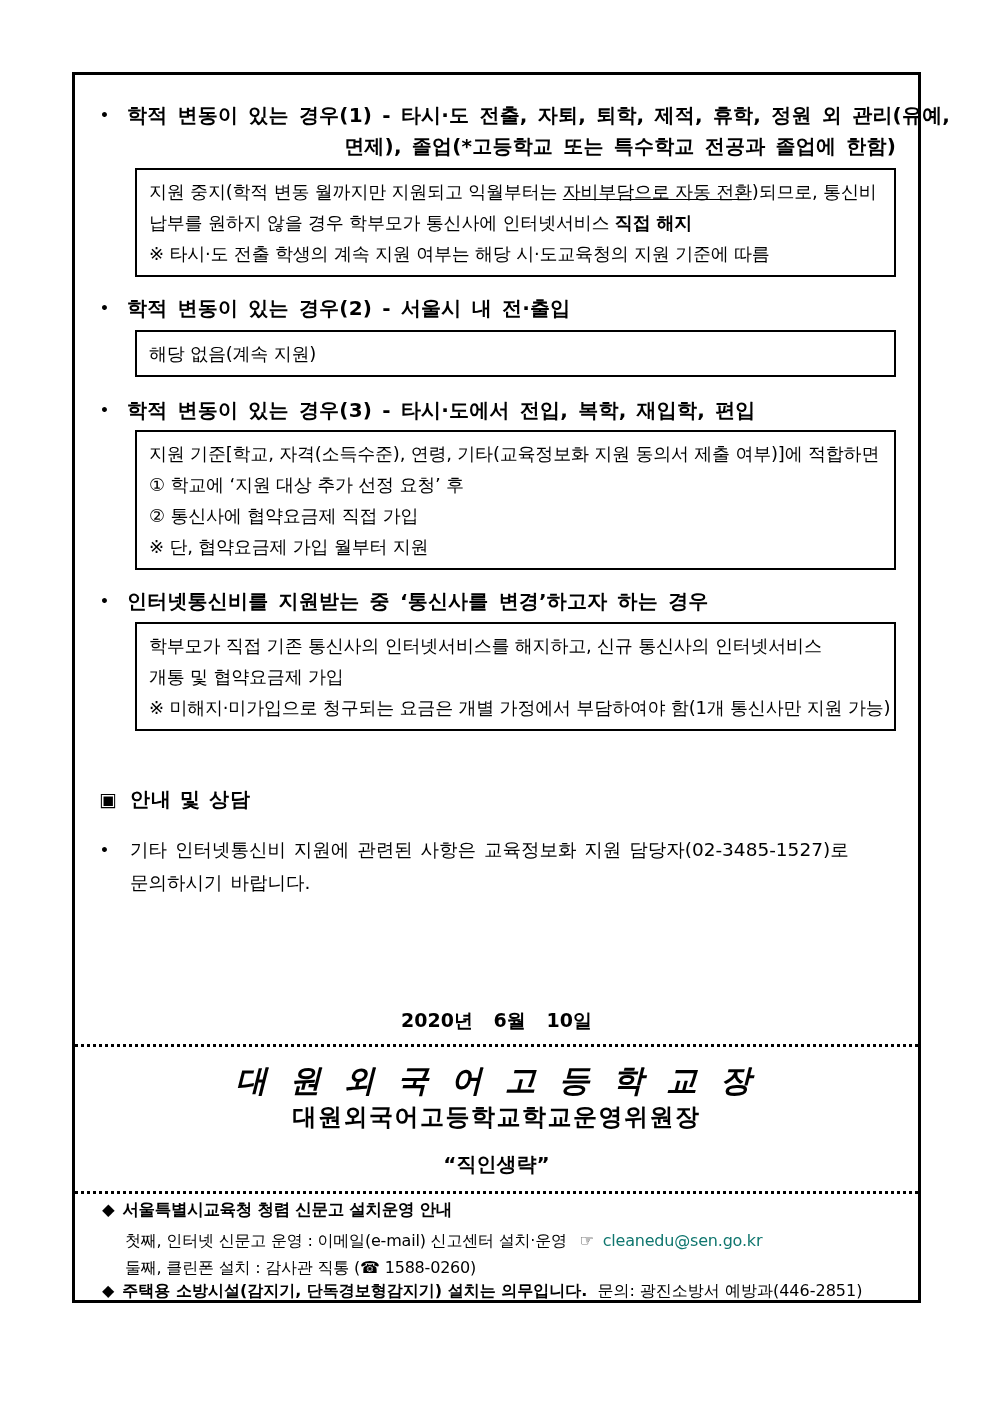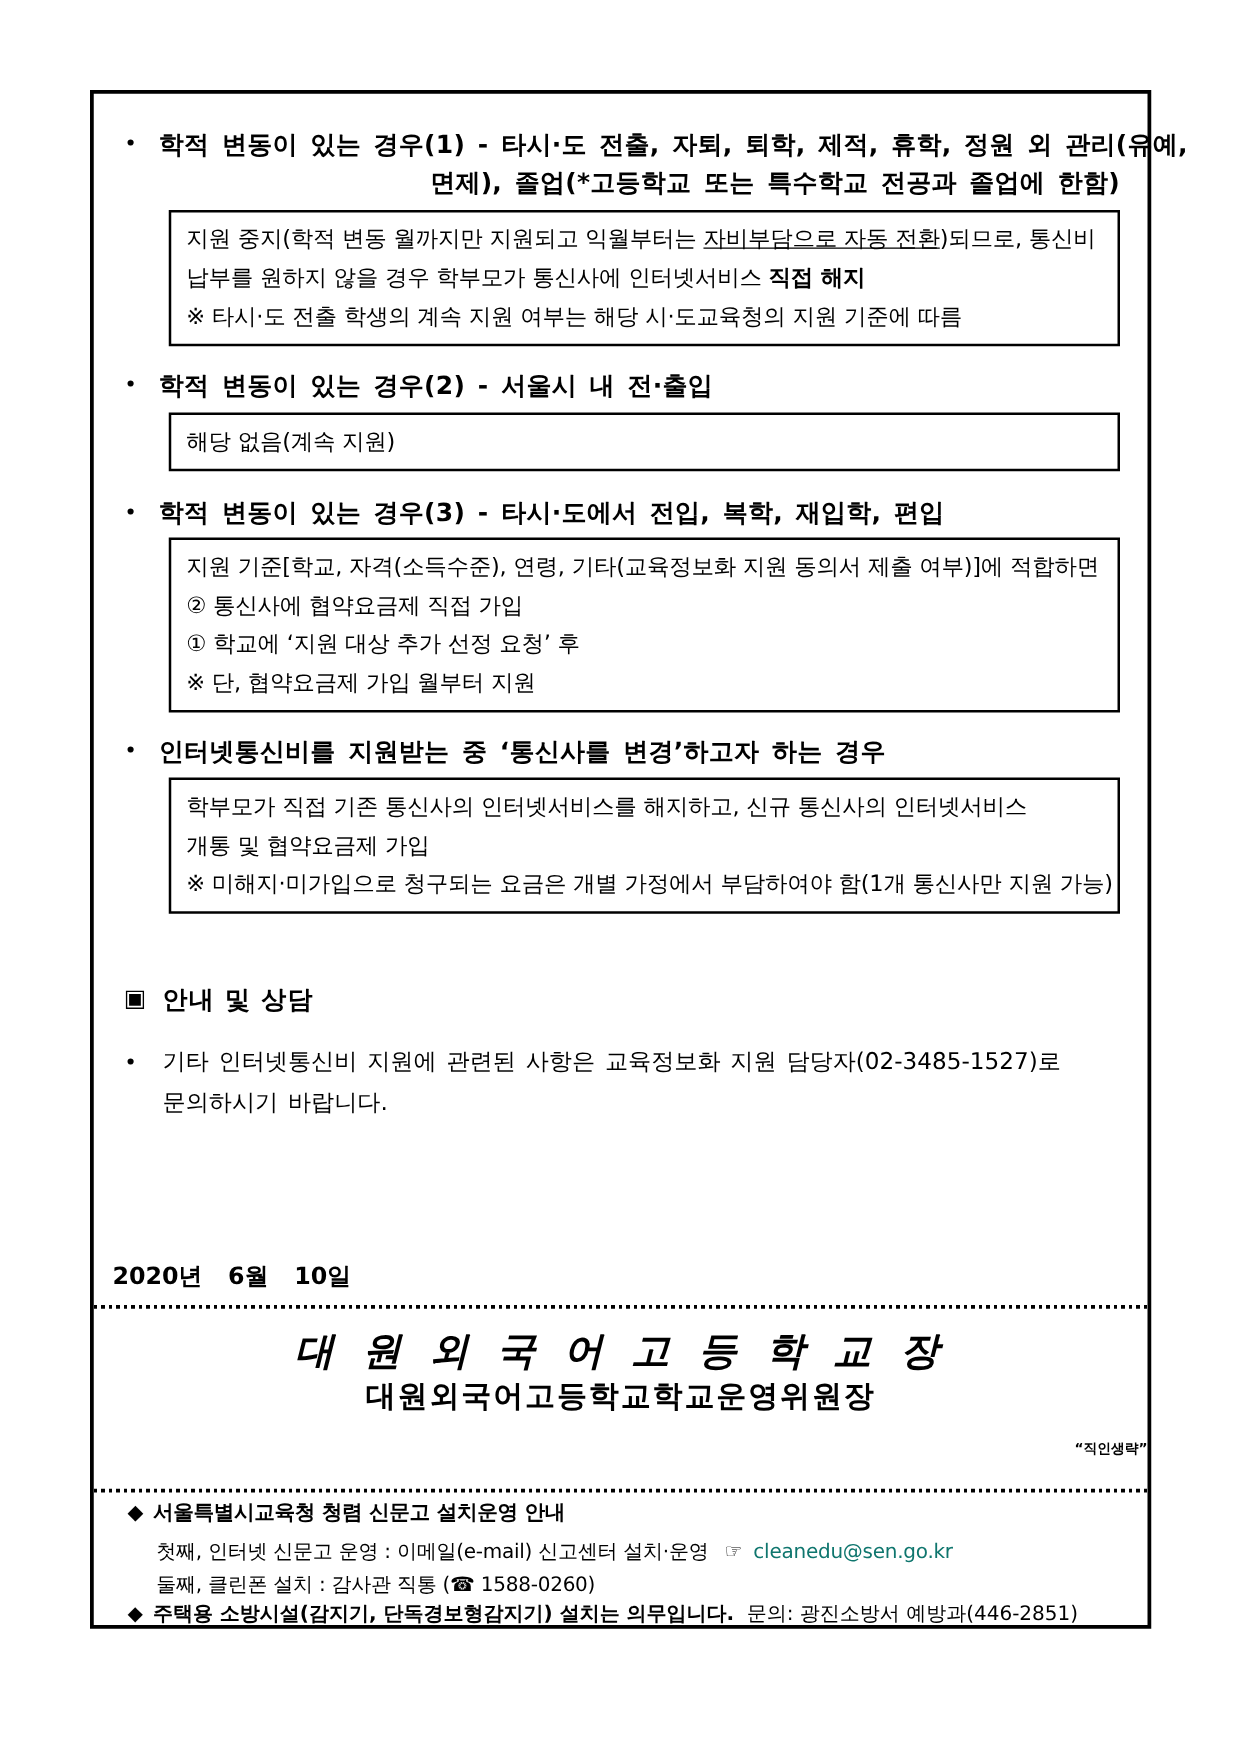--- a/index.html
+++ b/index.html
@@ -79,21 +79,22 @@
     width: 766px;
     font-size: 18.5px;
     line-height: 33px;
     word-spacing: 2px;
   }
   .info-text .bl { display: block; }
 
   
   .sig-date {
     position: absolute;
-    left: 15px; width: 100%;
+    left: 0; width: 100%;
+    text-align: center;
     font-size: 19px;
     font-weight: bold;
     word-spacing: 14px;
   }
   .dotted-line {
     position: absolute;
     left: 0; width: 100%;
     height: 3px;
     background: repeating-linear-gradient(90deg, #000 0px, #000 3px, transparent 3px, transparent 6px);
   }
@@ -110,22 +111,22 @@
     position: absolute;
     left: 0; width: 100%;
     text-align: center;
     font-size: 24px;
     font-weight: bold;
     letter-spacing: 1.5px;
   }
   .seal-note {
     position: absolute;
     left: 0; width: 100%;
-    text-align: right;
-    font-size: 11px;
+    text-align: center;
+    font-size: 20px;
     font-weight: bold;
   }
 
   
   .ft-title {
     position: absolute;
     left: 27px;
     font-size: 16.5px;
     font-weight: bold;
     letter-spacing: -0.3px;
@@ -171,22 +172,22 @@
   <div class="detail-box" style="top:255px">
     <span class="bl">해당 없음(계속 지원)</span>
   </div>
 
   <span class="bullet-dot" style="top:320px">•</span>
   <div class="sec-heading" style="top:320px">
     <span class="l1">학적 변동이 있는 경우(3) - 타시·도에서 전입, 복학, 재입학, 편입</span>
   </div>
   <div class="detail-box" style="top:355px">
     <span class="bl">지원 기준[학교, 자격(소득수준), 연령, 기타(교육정보화 지원 동의서 제출 여부)]에 적합하면</span>
+    <span class="bl">① 학교에 ‘지원 대상 추가 선정 요청’ 후</span>
     <span class="bl">② 통신사에 협약요금제 직접 가입</span>
-    <span class="bl">① 학교에 ‘지원 대상 추가 선정 요청’ 후</span>
     <span class="bl">※ 단, 협약요금제 가입 월부터 지원</span>
   </div>
 
   <span class="bullet-dot" style="top:511px">•</span>
   <div class="sec-heading" style="top:511px">
     <span class="l1">인터넷통신비를 지원받는 중 ‘통신사를 변경’하고자 하는 경우</span>
   </div>
   <div class="detail-box" style="top:547px">
     <span class="bl">학부모가 직접 기존 통신사의 인터넷서비스를 해지하고, 신규 통신사의 인터넷서비스</span>
     <span class="bl">개통 및 협약요금제 가입</span>

